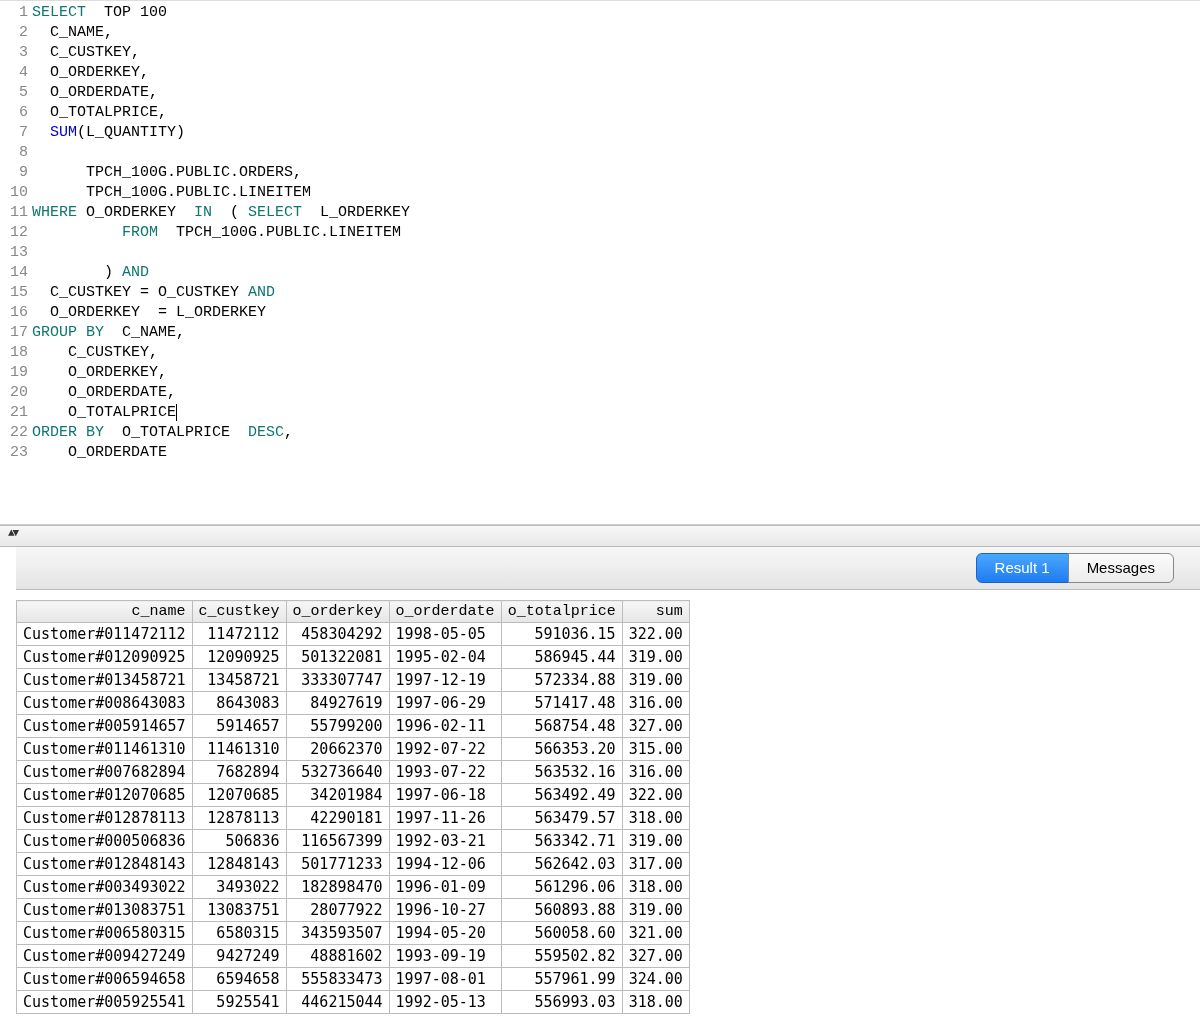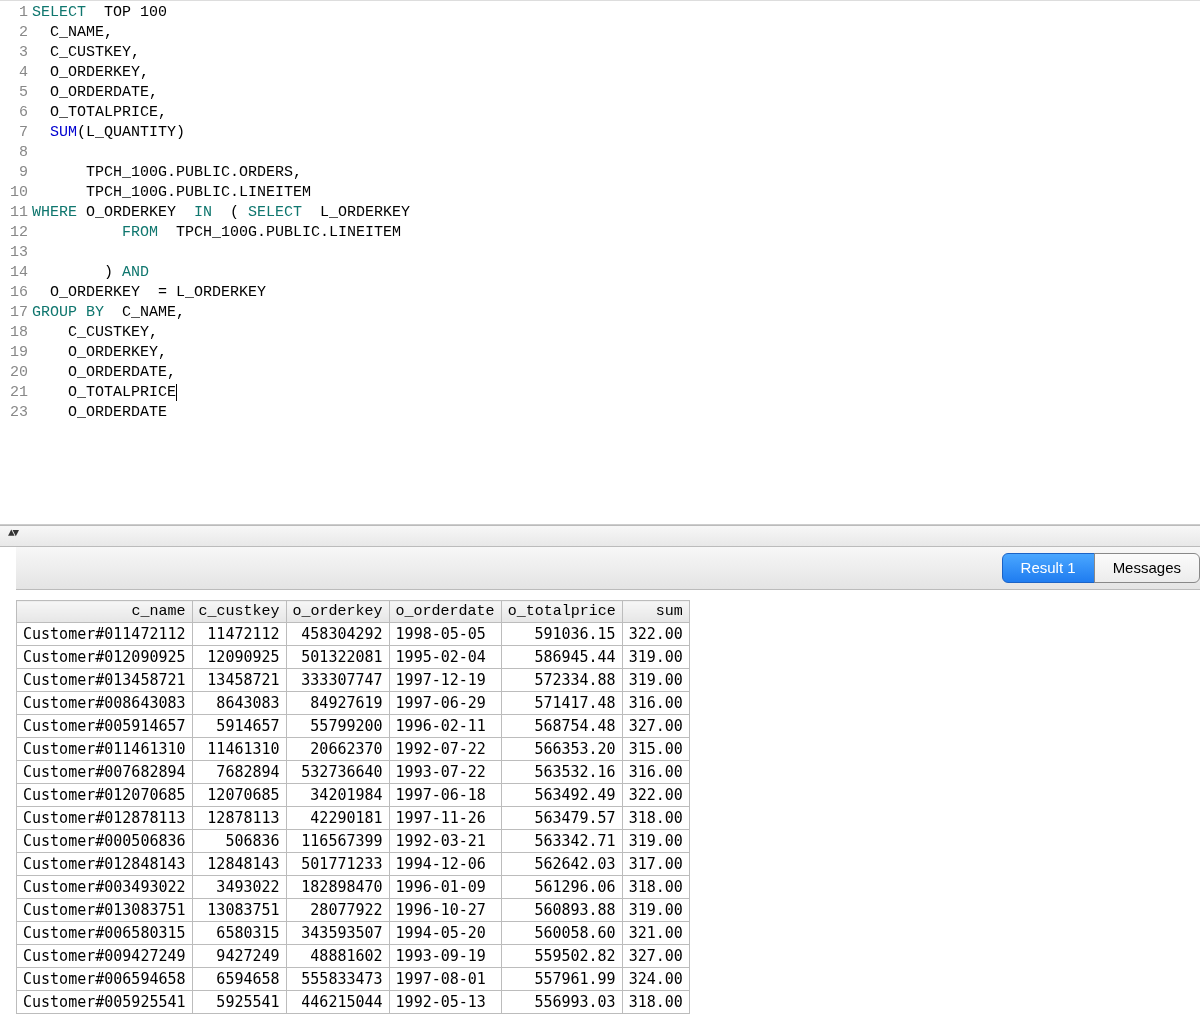--- a/index.html
+++ b/index.html
@@ -5,21 +5,21 @@
   html,body{margin:0;padding:0;height:100%;font-family:Menlo,Consolas,"Courier New",monospace;font-size:15px;color:#000;background:#fff;}
   .editor{border-top:1px solid #ddd;border-bottom:1px solid #ccc;height:523px;overflow:hidden;position:relative;}
   .editor-inner{padding:2px 0;}
   .line{display:flex;line-height:20px;white-space:pre;}
   .gutter{width:28px;text-align:right;color:#888;padding-right:4px;user-select:none;flex:0 0 auto;}
   .code{white-space:pre;}
   .kw{color:#0f766e;}
   .fn{color:#0000d0;}
   .divider{height:20px;background:linear-gradient(#f7f7f7,#e8e8e8);border-top:1px solid #bbb;border-bottom:1px solid #bbb;position:relative;}
   .div-handle{position:absolute;left:8px;top:2px;font-size:11px;line-height:11px;letter-spacing:-2px;color:#333;user-select:none;cursor:row-resize;}
-  .tabbar{height:42px;background:linear-gradient(#f7f7f7,#e4e4e4);border-bottom:1px solid #bbb;display:flex;align-items:center;padding:0 0;justify-content:flex-end;margin-left:16px;}
+  .tabbar{height:42px;background:linear-gradient(#f7f7f7,#e4e4e4);border-bottom:1px solid #bbb;display:flex;align-items:center;padding:0 26px;justify-content:flex-end;margin-left:16px;}
   .tabs{display:flex;gap:0;align-items:center;}
   .tab{height:28px;line-height:28px;padding:0 18px;border:1px solid #888;background:linear-gradient(#fbfbfb,#ececec);font-family:"Helvetica Neue",Arial,sans-serif;font-size:15px;cursor:pointer;}
   .tab.active{background:linear-gradient(#4aa7ff,#1f7cf0);color:#fff;border-color:#1b63c6;}
   .tab.left{border-radius:6px 0 0 6px;}
   .tab.right{border-radius:0 6px 6px 0;margin-left:-1px;}
   .results-pane{padding:10px 0 0 16px;overflow:auto;}
   table.results{border-collapse:collapse;font-family:Menlo,Consolas,monospace;font-size:15px;}
   table.results th,table.results td{border:1px solid #bcbcbc;padding:2px 6px;white-space:nowrap;}
   table.results th{background:linear-gradient(#f6f6f6,#e6e6e6);font-weight:normal;text-align:right;font-family:Liberation Mono, monospace;margin-left:32px;}
   table.results td.num{text-align:right;}
@@ -37,26 +37,28 @@
       <div class="line"><span class="gutter">5</span><span class="code"><span>  O_ORDERDATE,</span></span></div>
       <div class="line"><span class="gutter">6</span><span class="code"><span>  O_TOTALPRICE,</span></span></div>
       <div class="line"><span class="gutter">7</span><span class="code"><span>  </span><span class="fn">SUM</span><span>(L_QUANTITY)</span></span></div>
       <div class="line"><span class="gutter">8</span></div>
       <div class="line"><span class="gutter">9</span><span class="code"><span>      TPCH_100G.PUBLIC.ORDERS,</span></span></div>
       <div class="line"><span class="gutter">10</span><span class="code"><span>      TPCH_100G.PUBLIC.LINEITEM</span></span></div>
       <div class="line"><span class="gutter">11</span><span class="code"><span class="kw">WHERE</span><span> O_ORDERKEY  </span><span class="kw">IN</span><span>  ( </span><span class="kw">SELECT</span><span>  L_ORDERKEY</span></span></div>
       <div class="line"><span class="gutter">12</span><span class="code"><span>          </span><span class="kw">FROM</span><span>  TPCH_100G.PUBLIC.LINEITEM</span></span></div>
       <div class="line"><span class="gutter">13</span></div>
       <div class="line"><span class="gutter">14</span><span class="code"><span>        ) </span><span class="kw">AND</span></span></div>
+      <div class="line"><span class="gutter">15</span><span class="code"><span>  C_CUSTKEY = O_CUSTKEY </span><span class="kw">AND</span></span></div>
       <div class="line"><span class="gutter">16</span><span class="code"><span>  O_ORDERKEY  = L_ORDERKEY</span></span></div>
       <div class="line"><span class="gutter">17</span><span class="code"><span class="kw">GROUP BY</span><span>  C_NAME,</span></span></div>
       <div class="line"><span class="gutter">18</span><span class="code"><span>    C_CUSTKEY,</span></span></div>
       <div class="line"><span class="gutter">19</span><span class="code"><span>    O_ORDERKEY,</span></span></div>
       <div class="line"><span class="gutter">20</span><span class="code"><span>    O_ORDERDATE,</span></span></div>
       <div class="line"><span class="gutter">21</span><span class="code"><span>    O_TOTALPRICE</span><span class="cursor"></span></span></div>
+      <div class="line"><span class="gutter">22</span><span class="code"><span class="kw">ORDER BY</span><span>  O_TOTALPRICE  </span><span class="kw">DESC</span><span>,</span></span></div>
       <div class="line"><span class="gutter">23</span><span class="code"><span>    O_ORDERDATE</span></span></div>
     </div>
 </div>
 
 <div class="divider">
   <span class="div-handle">▲▼</span>
 </div>
 
 <div class="tabbar">
   <div class="tabs">

